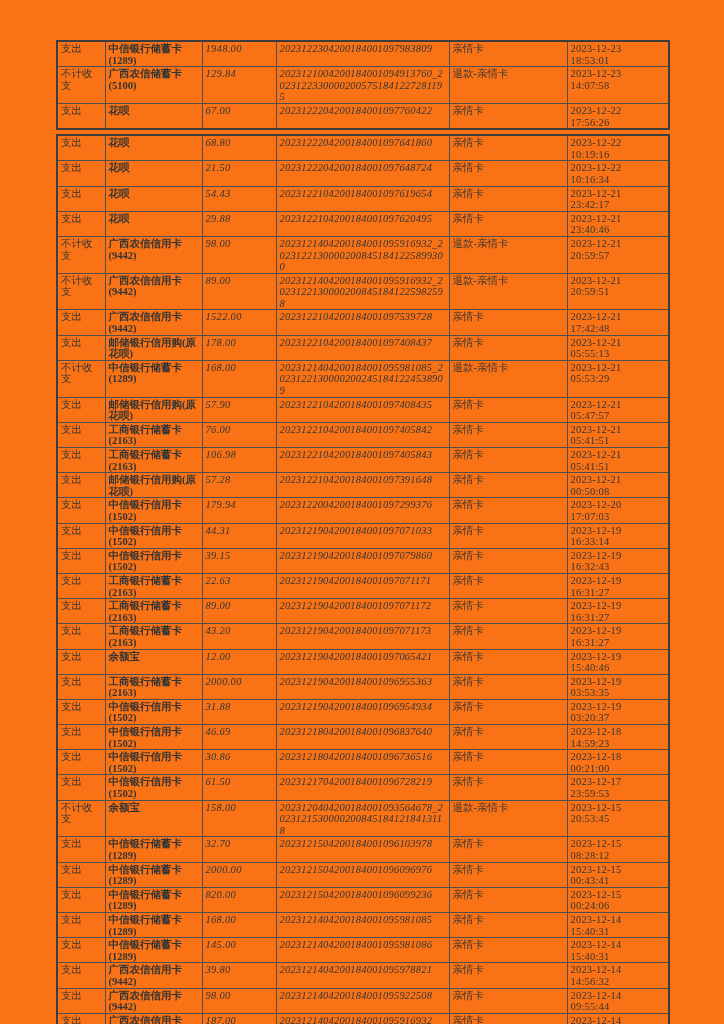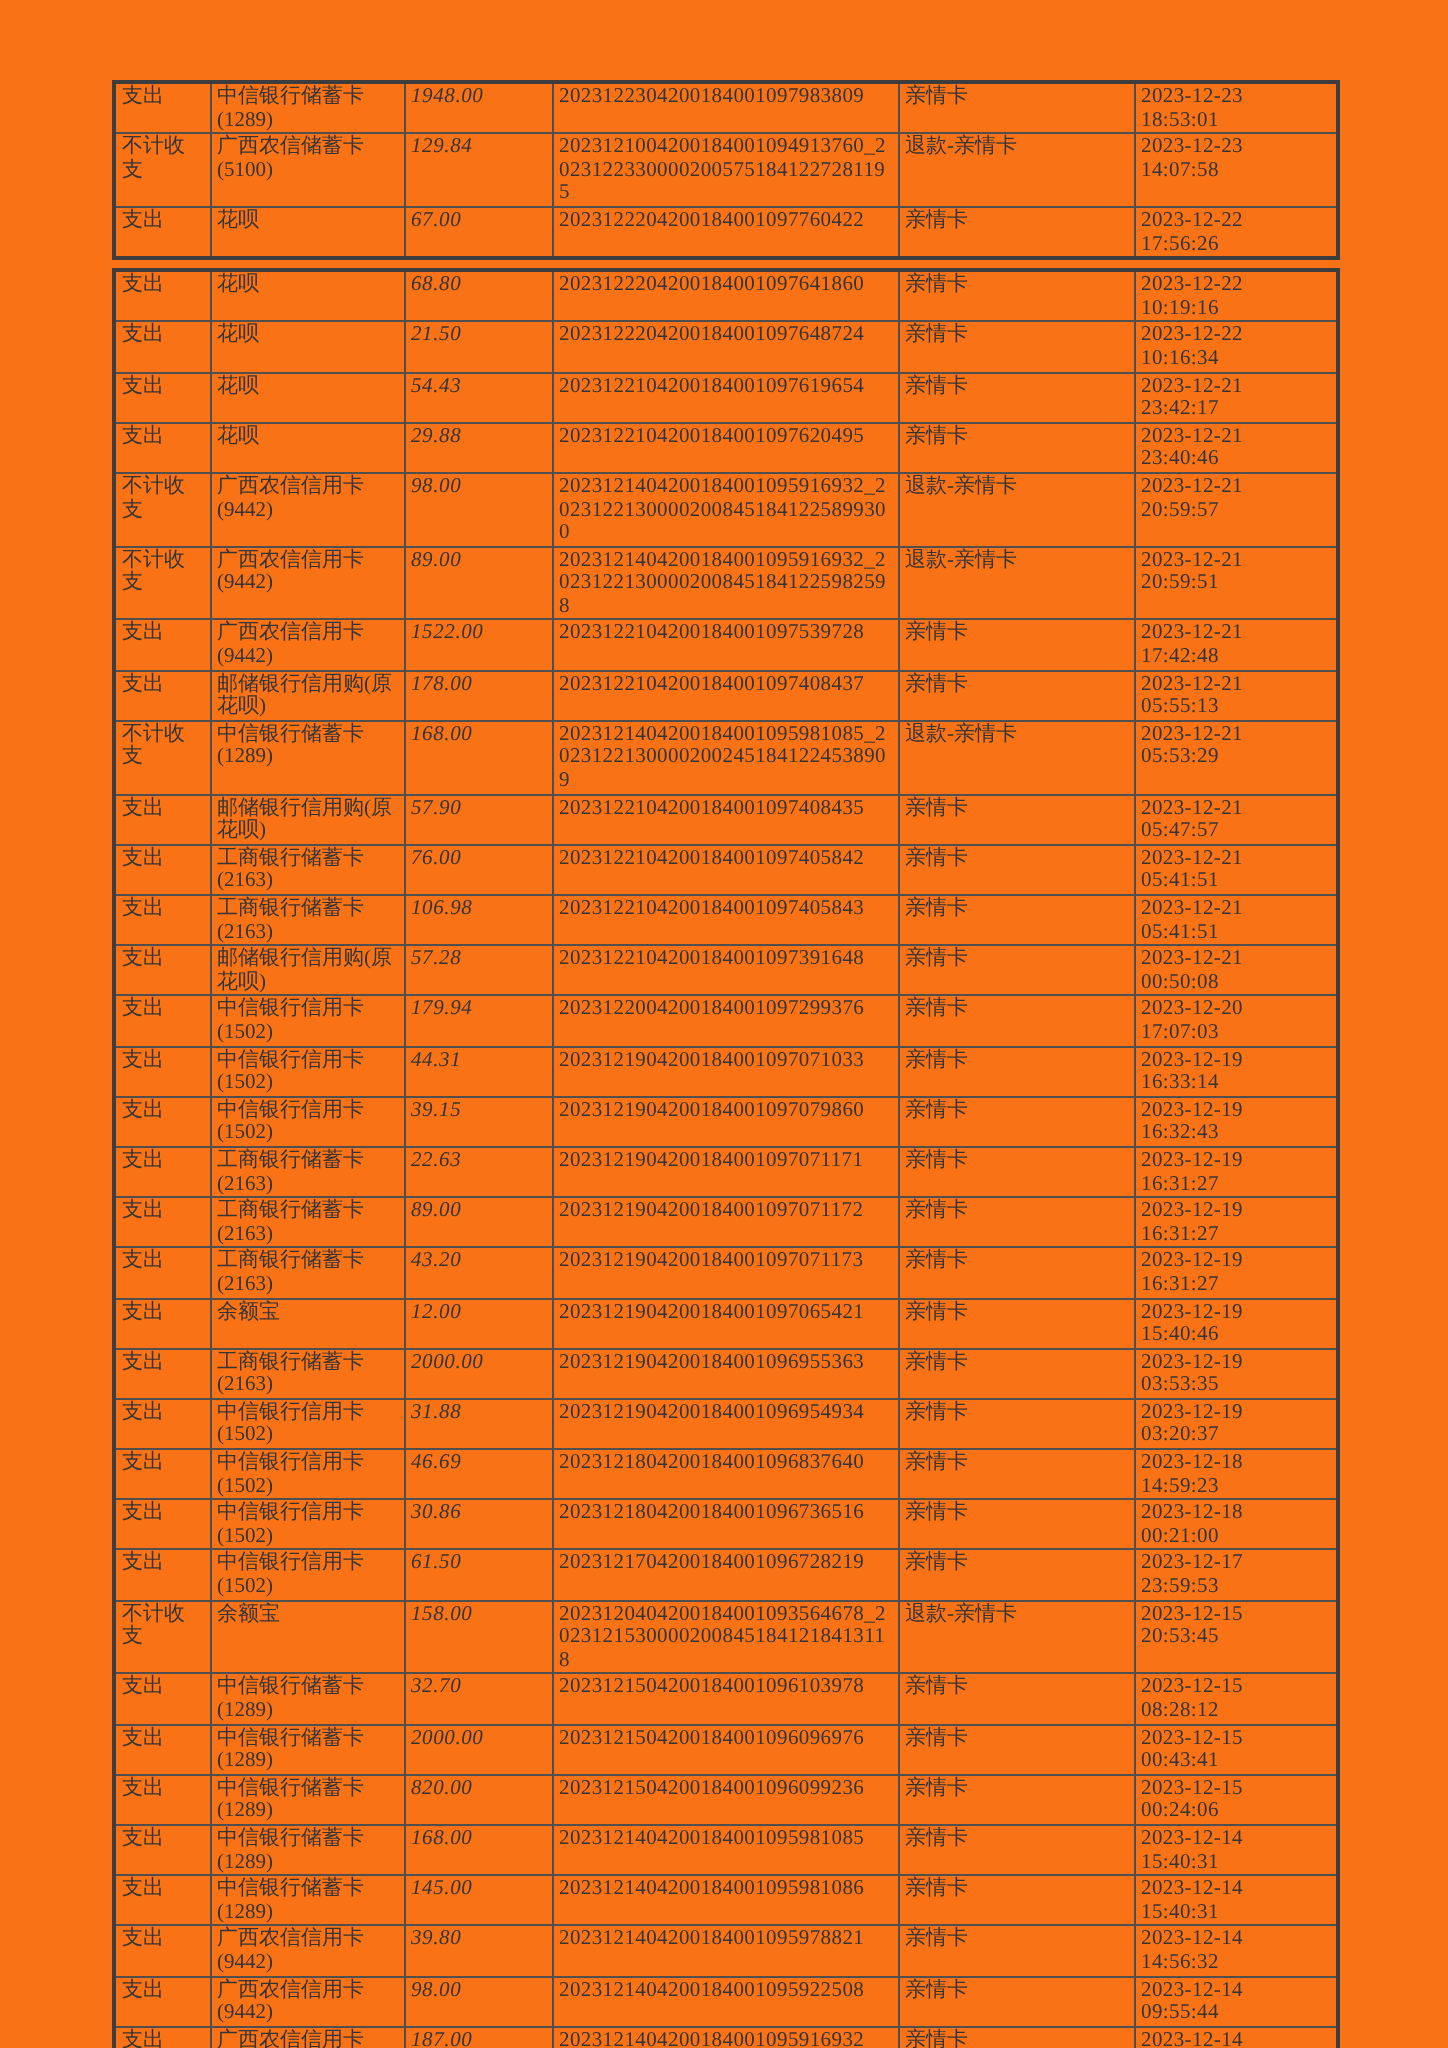--- a/index.html
+++ b/index.html
@@ -28,23 +28,23 @@
   }
   table.txn-table.t2 { margin-top: 4px; }
   table.txn-table td {
     border: 1px solid #4f4f4f;
     vertical-align: top;
     padding: 1px 3px 0 3px;
     height: 23px;
     overflow: hidden;
   }
   td.c-type  { }
-  td.c-card  { white-space: pre-line; overflow-wrap: anywhere; }
+  td.c-card  { white-space: pre-line; overflow-wrap: anywhere; font-weight: bold; }
   td.c-amount { letter-spacing: 0.3px; font-style: italic; }
-  td.c-id    { word-break: break-all; letter-spacing: 0.2px; }
+  td.c-id    { word-break: break-all; letter-spacing: 0.2px; font-style: italic; }
   td.c-tag   { }
   td.c-datetime { letter-spacing: 0.2px; }
 </style>
 </head>
 <body>
 
 <div class="page">
 
   <table class="txn-table t1">
     <colgroup>

